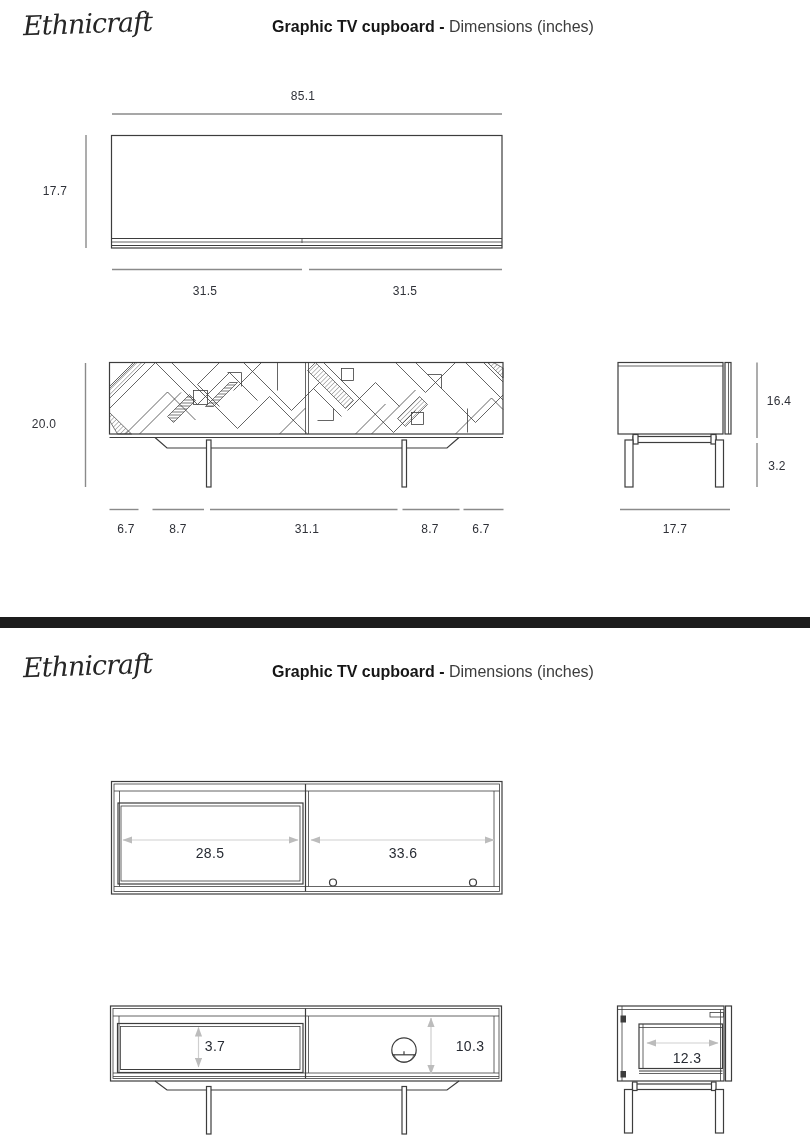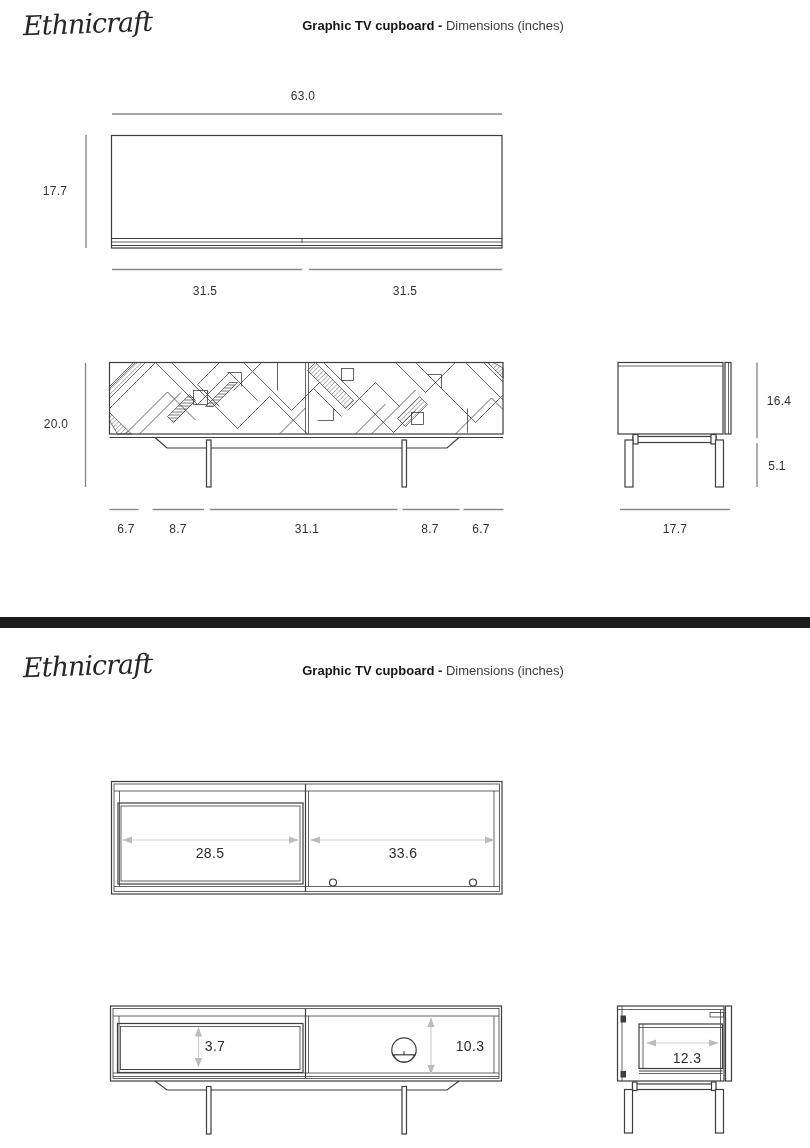--- a/index.html
+++ b/index.html
@@ -3,21 +3,21 @@
 <meta charset="utf-8">
 <style>
   html,body{margin:0;padding:0;background:#ffffff;}
   .canvas{position:relative;width:810px;height:1148px;background:#ffffff;overflow:hidden;
           font-family:"Liberation Sans",sans-serif;}
   .logo{position:absolute;left:23px;font-family:"DejaVu Serif",serif;font-style:italic;
         font-size:27px;color:#262626;letter-spacing:-1px;transform:rotate(-2deg);white-space:nowrap;}
   .logo.pg1{top:8px;}
   .logo.pg2{top:650px;}
   .title{position:absolute;left:0;width:100%;box-sizing:border-box;padding-left:56px;
-         text-align:center;font-size:13px;color:#3c3c3c;white-space:nowrap;}
+         text-align:center;font-size:16px;color:#3c3c3c;white-space:nowrap;}
   .title.pg1{top:18px;}
   .title.pg2{top:663px;}
   .title .b{font-weight:bold;color:#161616;}
   .divider{position:absolute;left:0;top:617px;width:100%;height:11px;background:#1d1d1d;}
   .dim{position:absolute;transform:translate(-50%,-50%);font-size:12px;color:#2f3138;
        letter-spacing:0.3px;white-space:nowrap;}
   .dim.p2{font-size:14px;color:#272b33;}
   .art{position:absolute;left:0;top:0;}
   .ln{stroke:#3d3d3d;stroke-width:1.2;fill:none;}
   .thin{stroke:#3d3d3d;stroke-width:0.8;fill:none;}
@@ -203,34 +203,34 @@
       <rect class="ln fw" x="715.5" y="1089.5" width="8" height="43.5"></rect>
     </g>
   </svg>
 
   <div class="logo pg1">Ethnicraft</div>
   <div class="title pg1">
     <span class="b">Graphic TV cupboard -</span>
     <span class="r">Dimensions (inches)</span>
   </div>
 
-  <div class="dim" style="left:303px;top:96px">63.0</div>
+  <div class="dim" style="left:303px;top:96px">85.1</div>
   <div class="dim" style="left:55px;top:191px">17.7</div>
   <div class="dim" style="left:205px;top:291px">31.5</div>
   <div class="dim" style="left:405px;top:291px">31.5</div>
 
-  <div class="dim" style="left:56px;top:424px">20.0</div>
+  <div class="dim" style="left:44px;top:424px">20.0</div>
   <div class="dim" style="left:126px;top:529px">6.7</div>
   <div class="dim" style="left:178px;top:529px">8.7</div>
   <div class="dim" style="left:307px;top:529px">31.1</div>
   <div class="dim" style="left:430px;top:529px">8.7</div>
   <div class="dim" style="left:481px;top:529px">6.7</div>
 
   <div class="dim" style="left:779px;top:401px">16.4</div>
-  <div class="dim" style="left:777px;top:466px">5.1</div>
+  <div class="dim" style="left:777px;top:466px">3.2</div>
   <div class="dim" style="left:675px;top:529px">17.7</div>
 
   <div class="divider"></div>
 
   <div class="logo pg2">Ethnicraft</div>
   <div class="title pg2">
     <span class="b">Graphic TV cupboard -</span>
     <span class="r">Dimensions (inches)</span>
   </div>
 

